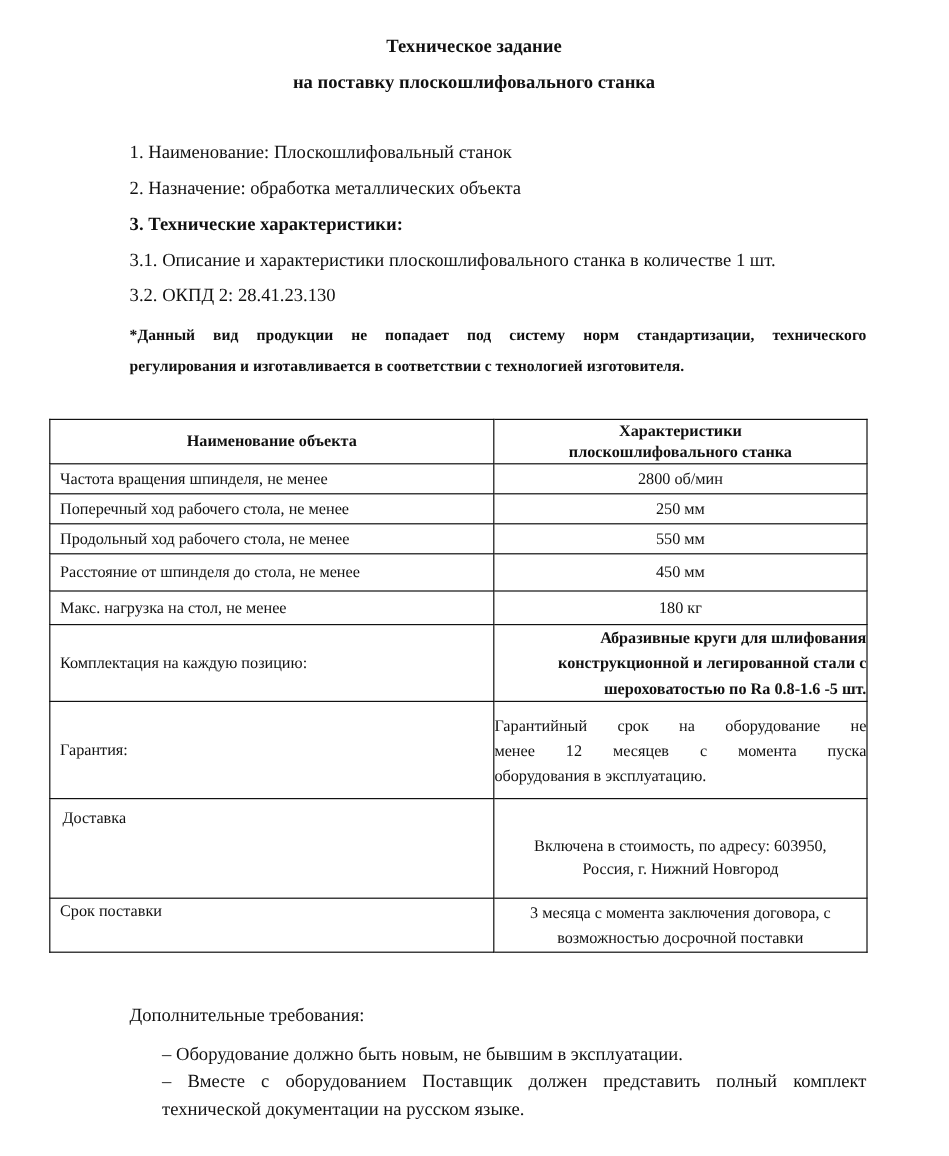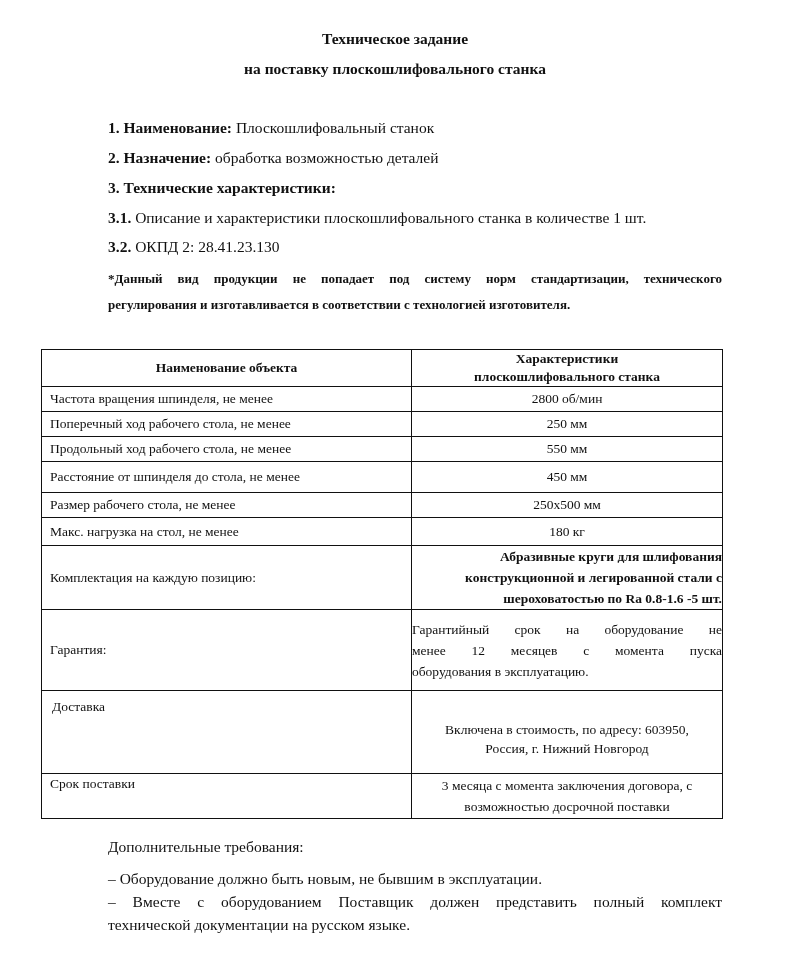--- a/index.html
+++ b/index.html
@@ -24,21 +24,21 @@
       font-size: 15.5px;
     }
     .t1 { top: 30px; }
     .t2 { top: 60px; }
     .sec {
       position: absolute;
       left: 108px;
       font-size: 15.5px;
       white-space: nowrap;
     }
-    .sec b { font-weight: bold; }
+    .sec b { font-weight: normal; }
     .s1 { top: 119px; }
     .s2 { top: 149px; }
     .s3 { top: 179px; font-weight: bold; }
     .s31 { top: 209px; }
     .s32 { top: 238px; }
     .note {
       position: absolute;
       left: 108px;
       top: 266px;
       width: 614px;
@@ -102,31 +102,31 @@
       font-size: 15.5px;
     }
     .extra-list {
       position: absolute;
       left: 108px;
       top: 867px;
       width: 614px;
       font-size: 15.5px;
       line-height: 23px;
     }
-    .extra-list .item { text-align: left; }
+    .extra-list .item { text-align: left; margin-left: 27px; }
     .extra-list .item.justify .first { display: block; text-align: justify; text-align-last: justify; }
   </style>
 </head>
 <body>
 
 <div class="title t1">Техническое задание</div>
 <div class="title t2">на поставку плоскошлифовального станка</div>
 
 <div class="sec s1"><b>1. Наименование:</b><span> Плоскошлифовальный станок</span></div>
-<div class="sec s2"><b>2. Назначение:</b><span> обработка возможностью деталей</span></div>
+<div class="sec s2"><b>2. Назначение:</b><span> обработка металлических объекта</span></div>
 <div class="sec s3">3. Технические характеристики:</div>
 <div class="sec s31"><b>3.1.</b><span> Описание и характеристики плоскошлифовального станка в количестве 1 шт.</span></div>
 <div class="sec s32"><b>3.2.</b><span> ОКПД 2: 28.41.23.130</span></div>
 
 <div class="note">
   <span class="l1">*Данный вид продукции не попадает под систему норм стандартизации, технического</span>
   <span>регулирования и изготавливается в соответствии с технологией изготовителя.</span>
 </div>
 
 <table class="spec">
@@ -147,24 +147,20 @@
     <td class="c2">250 мм</td>
   </tr>
   <tr class="r-s">
     <td class="c1">Продольный ход рабочего стола, не менее</td>
     <td class="c2">550 мм</td>
   </tr>
   <tr class="r-s" style="height:30px">
     <td class="c1" style="height:30px">Расстояние от шпинделя до стола, не менее</td>
     <td class="c2" style="height:30px">450 мм</td>
   </tr>
-  <tr class="r-s">
-    <td class="c1">Размер рабочего стола, не менее</td>
-    <td class="c2">250х500 мм</td>
-  </tr>
   <tr class="r-s" style="height:27px">
     <td class="c1" style="height:27px">Макс. нагрузка на стол, не менее</td>
     <td class="c2" style="height:27px">180 кг</td>
   </tr>
   <tr class="r-kit">
     <td class="c1">Комплектация на каждую позицию:</td>
     <td class="c2 kit-text">
       <div style="white-space:pre">  Абразивные круги для шлифования</div>
       <div>конструкционной и легированной стали с</div>
       <div>шероховатостью по Ra 0.8-1.6 -5 шт.</div>

